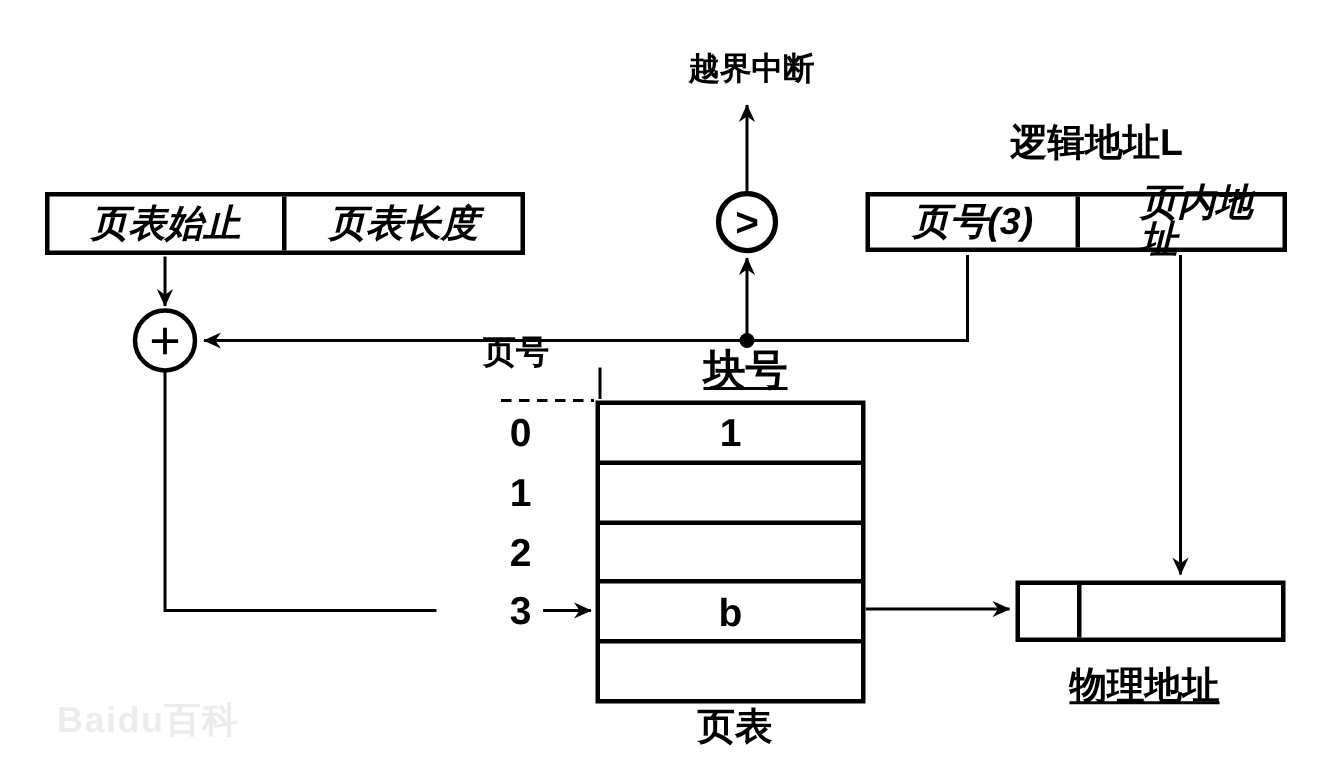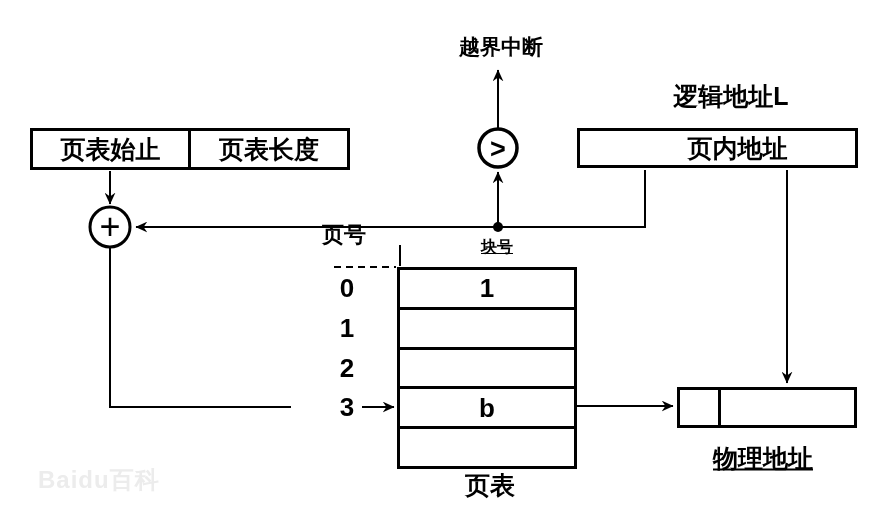--- a/index.html
+++ b/index.html
@@ -6,21 +6,21 @@
   html,body { background:#ffffff; }
   body { font-family:"Liberation Sans", sans-serif; color:#000; }
   .stage { position:relative; width:896px; height:516px; background:#fff; overflow:hidden; }
   svg.layer { position:absolute; left:0; top:0; width:896px; height:516px; }
   .abs { position:absolute; }
   .ctr { transform:translate(-50%,-50%); white-space:nowrap; }
   .lbl { font-weight:bold; font-size:25px; line-height:1; }
   .lbl-lg { font-weight:bold; font-size:21px; line-height:1; }
   .num { font-weight:bold; font-size:26px; line-height:1; }
   .box { position:absolute; border:3px solid #000; background:#fff; display:flex; }
-  .cell { display:flex; align-items:center; justify-content:center; font-weight:bold; font-size:25px; line-height:1; }
+  .cell { display:flex; align-items:center; justify-content:center; font-weight:bold; font-size:25px; line-height:1;font-style:italic; }
   .cell + .cell { border-left:3px solid #000; }
   .pt { position:absolute; left:397px; top:267px; width:180px; height:202px; border:3px solid #000; background:#fff; display:flex; flex-direction:column; }
   .pt-row { flex:1; display:flex; align-items:center; justify-content:center; font-weight:bold; font-size:26px; line-height:1; }
   .pt-row:not(:last-child){ border-bottom:3px solid #000; }
   .op { position:absolute; font-weight:bold; line-height:1; }
   .plus { font-size:36px; font-weight:normal; }
   .gt { font-size:27px; font-weight:bold; }
   .watermark { position:absolute; left:38px; top:464px; font-size:24px; font-weight:bold; color:#ececec; letter-spacing:1px; }
 </style>
 </head>
@@ -66,25 +66,26 @@
 
   <div class="lbl-lg abs ctr" style="left:501px; top:46px;">越界中断</div>
 
   <div class="box" style="left:30px; top:128px; width:320px; height:42px;">
     <div class="cell" style="width:155px;">页表始止</div>
     <div class="cell" style="flex:1;text-align:center;">页表长度</div>
   </div>
 
   <div class="lbl abs ctr" style="left:715px; top:96px;margin-left:16px;">逻辑地址L</div>
   <div class="box" style="left:577px; top:128px; width:281px; height:40px;">
+    <div class="cell" style="width:137px;">页号(3)</div>
     <div class="cell" style="flex:1;padding-left:40px;">页内地址</div>
   </div>
 
   <div class="lbl abs ctr" style="left:344px; top:235px; font-size:22px;">页号</div>
-  <div class="lbl abs ctr" style="left:497px; top:247px; font-size:16px;text-decoration:underline;">块号</div>
+  <div class="lbl abs ctr" style="left:497px; top:247px; font-size:28px;text-decoration:underline;">块号</div>
 
   <div class="num abs ctr" style="left:347px; top:288px;">0</div>
   <div class="num abs ctr" style="left:347px; top:328px;">1</div>
   <div class="num abs ctr" style="left:347px; top:368px;">2</div>
   <div class="num abs ctr" style="left:347px; top:407px;">3</div>
 
   <div class="pt">
     <div class="pt-row">1</div>
     <div class="pt-row"></div>
     <div class="pt-row"></div>

